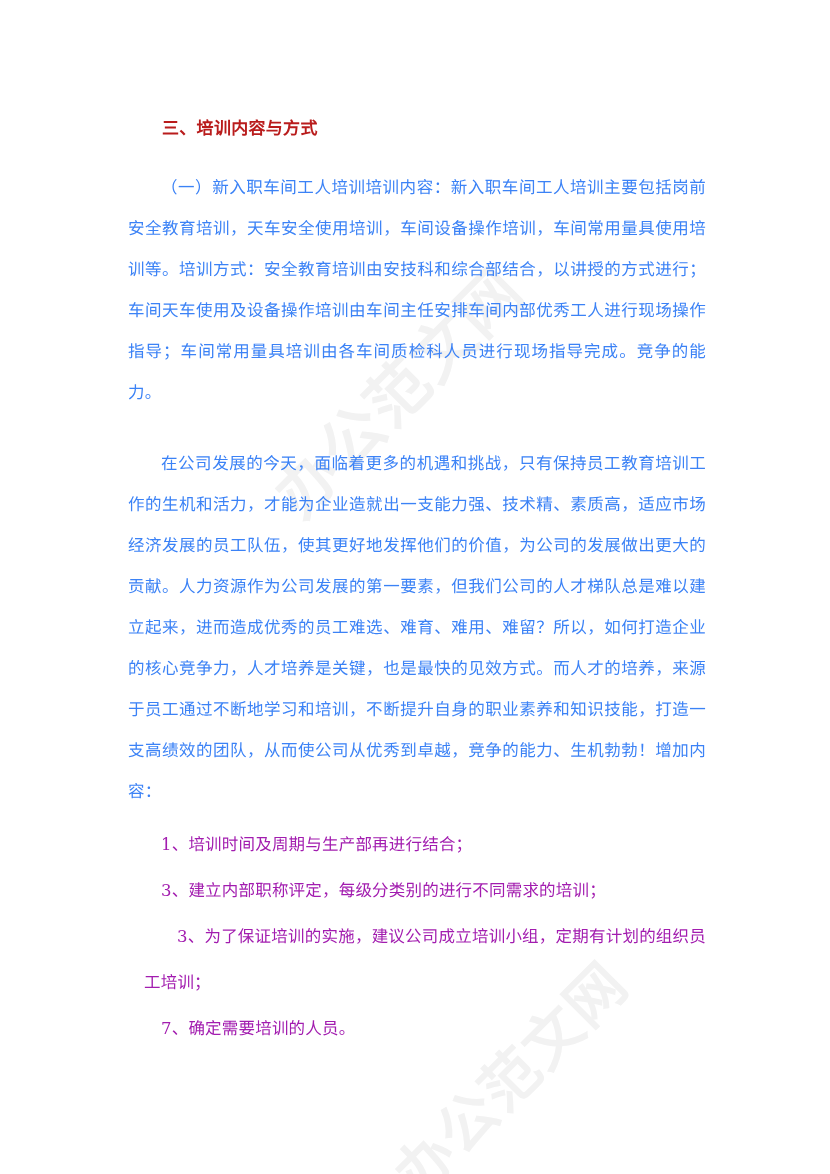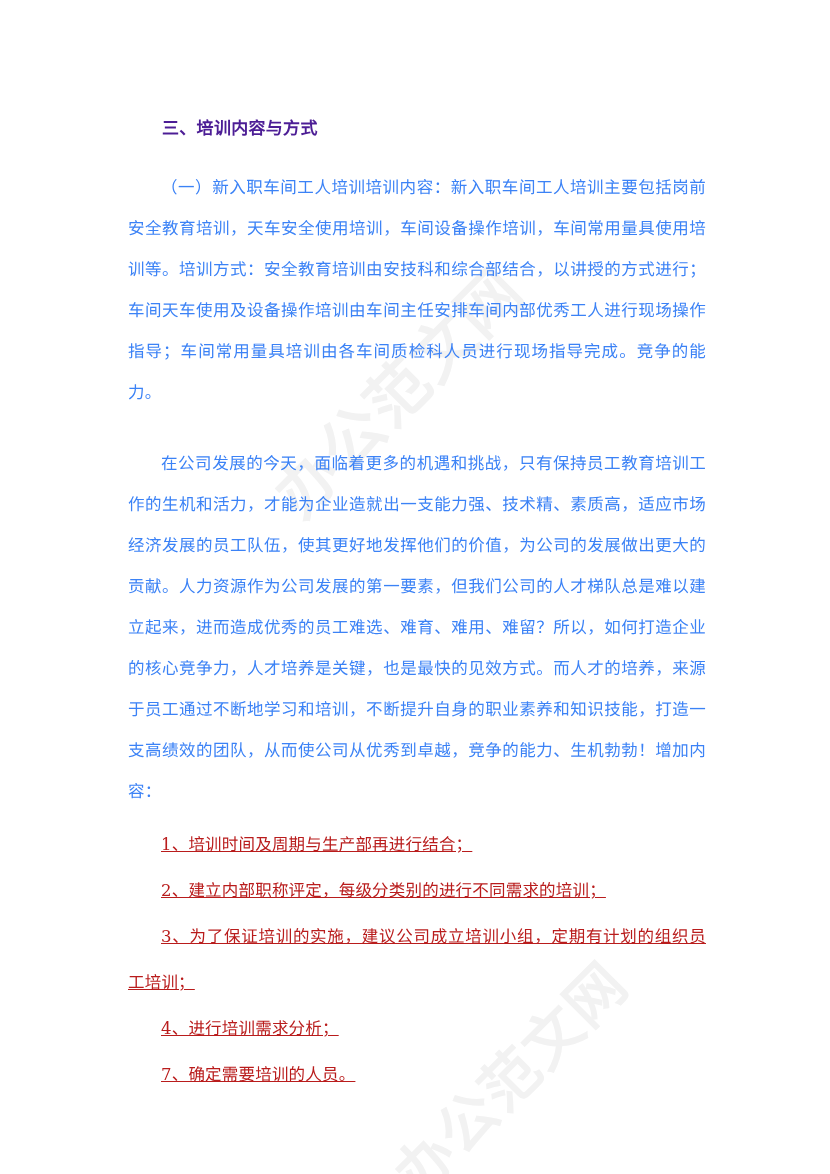--- a/index.html
+++ b/index.html
@@ -52,21 +52,21 @@
     left: 128px;
     top: 0;
     width: 578px;
     z-index: 2;
   }
 
   .heading {
     font-family: "DejaVu Serif", "Liberation Serif", serif;
     font-weight: 700;
     font-size: 17px;
-    color: #4c1d95;
+    color: #b91c1c;
     text-indent: 34px;
     line-height: 41px;
     margin: 0;
     letter-spacing: 0.3px;
   }
 
   .para {
     font-family: "DejaVu Serif", "Liberation Serif", serif;
     font-size: 16.5px;
     color: #3b82f6;
@@ -80,33 +80,33 @@
 
   .list {
     list-style: none;
     margin: 0;
     padding: 0;
   }
 
   .list-item {
     font-family: "DejaVu Serif", "Liberation Serif", serif;
     font-size: 16.5px;
-    color: #b91c1c;
+    color: #a21caf;
     line-height: 46px;
     margin: 0;
     padding-left: 33px;
     text-indent: 0;
     text-align: justify;
     text-justify: inter-ideograph;
     letter-spacing: 0.2px;
-    text-decoration: underline;
   }
   .list-item.wraps {
     padding-left: 0;
     text-indent: 33px;
+    margin-left: 16px;
   }
 
   
   .gap-top    { height: 108px; }
   .gap-small  { height: 12px;  }
   .gap-head   { height: 18px;  }
   .gap-list   { height: 10px;  }
 </style>
 </head>
 <body>
@@ -131,20 +131,19 @@
 
 
     <div class="gap-head"></div>
 
     <p class="para">在公司发展的今天，面临着更多的机遇和挑战，只有保持员工教育培训工作的生机和活力，才能为企业造就出一支能力强、技术精、素质高，适应市场经济发展的员工队伍，使其更好地发挥他们的价值，为公司的发展做出更大的贡献。人力资源作为公司发展的第一要素，但我们公司的人才梯队总是难以建立起来，进而造成优秀的员工难选、难育、难用、难留？所以，如何打造企业的核心竞争力，人才培养是关键，也是最快的见效方式。而人才的培养，来源于员工通过不断地学习和培训，不断提升自身的职业素养和知识技能，打造一支高绩效的团队，从而使公司从优秀到卓越，竞争的能力、生机勃勃！增加内容：</p>
 
     <div class="gap-list"></div>
 
     <ul class="list">
       <li class="list-item">1、培训时间及周期与生产部再进行结合；</li>
-      <li class="list-item">2、建立内部职称评定，每级分类别的进行不同需求的培训；</li>
+      <li class="list-item">3、建立内部职称评定，每级分类别的进行不同需求的培训；</li>
       <li class="list-item wraps">3、为了保证培训的实施，建议公司成立培训小组，定期有计划的组织员工培训；</li>
-      <li class="list-item">4、进行培训需求分析；</li>
       <li class="list-item">7、确定需要培训的人员。</li>
     </ul>
 
   </div>
 </div>
 
 </body></html>

